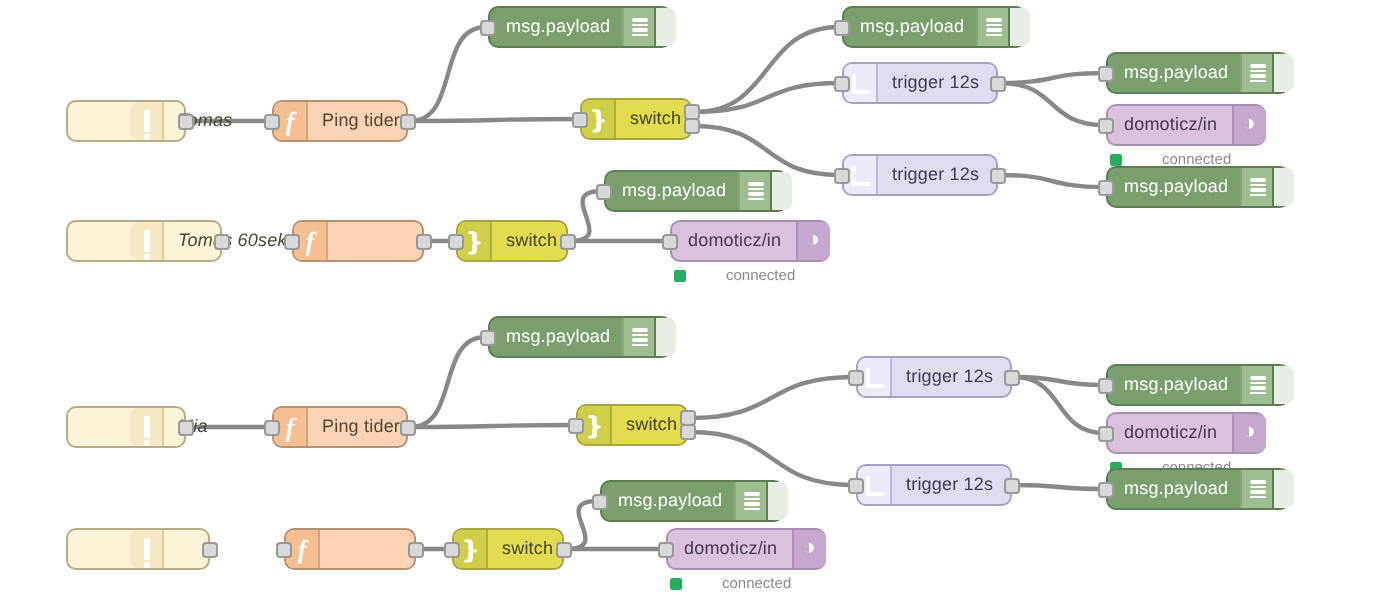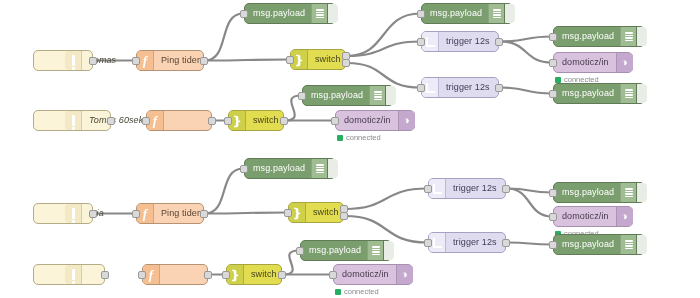--- a/index.html
+++ b/index.html
@@ -215,21 +215,21 @@
     border-radius: 2px;
   }
   .port.in  { left: -5px; }
   .port.out { right: -5px; }
 
   
   .status {
     position: absolute;
     display: flex;
     align-items: center;
-    gap: 3px;
+    gap: 20px;
     font-size: 7.5px;
     color: #8a8a8a;
     white-space: nowrap;
   }
   .status .dot {
     width: 6px; height: 6px;
     background: #27ae60;
     border-radius: 1px;
     display: inline-block;
   }

